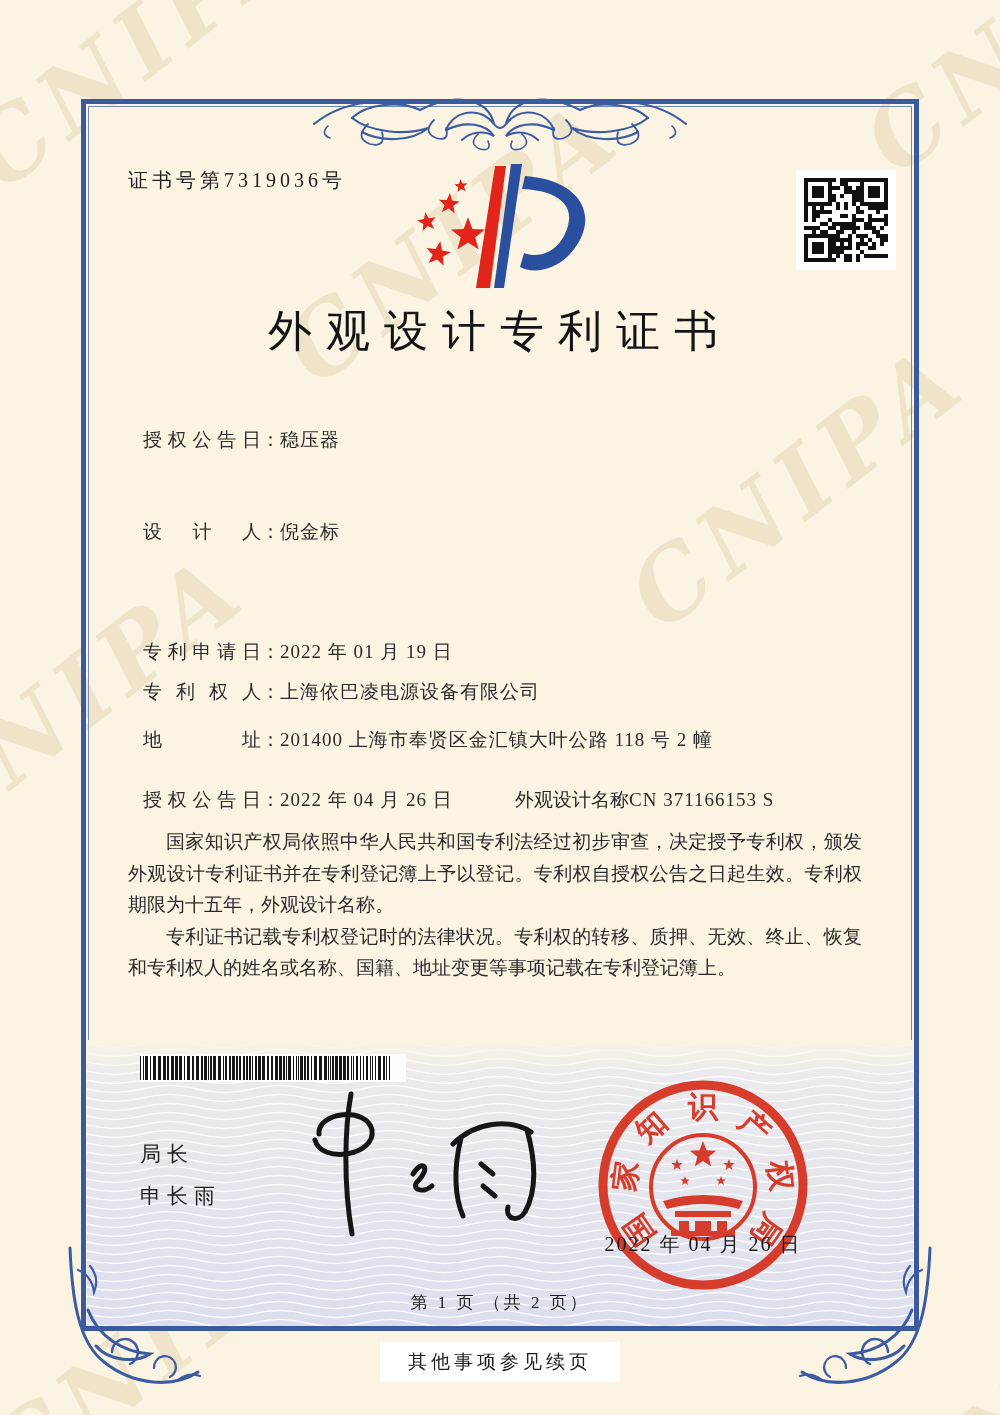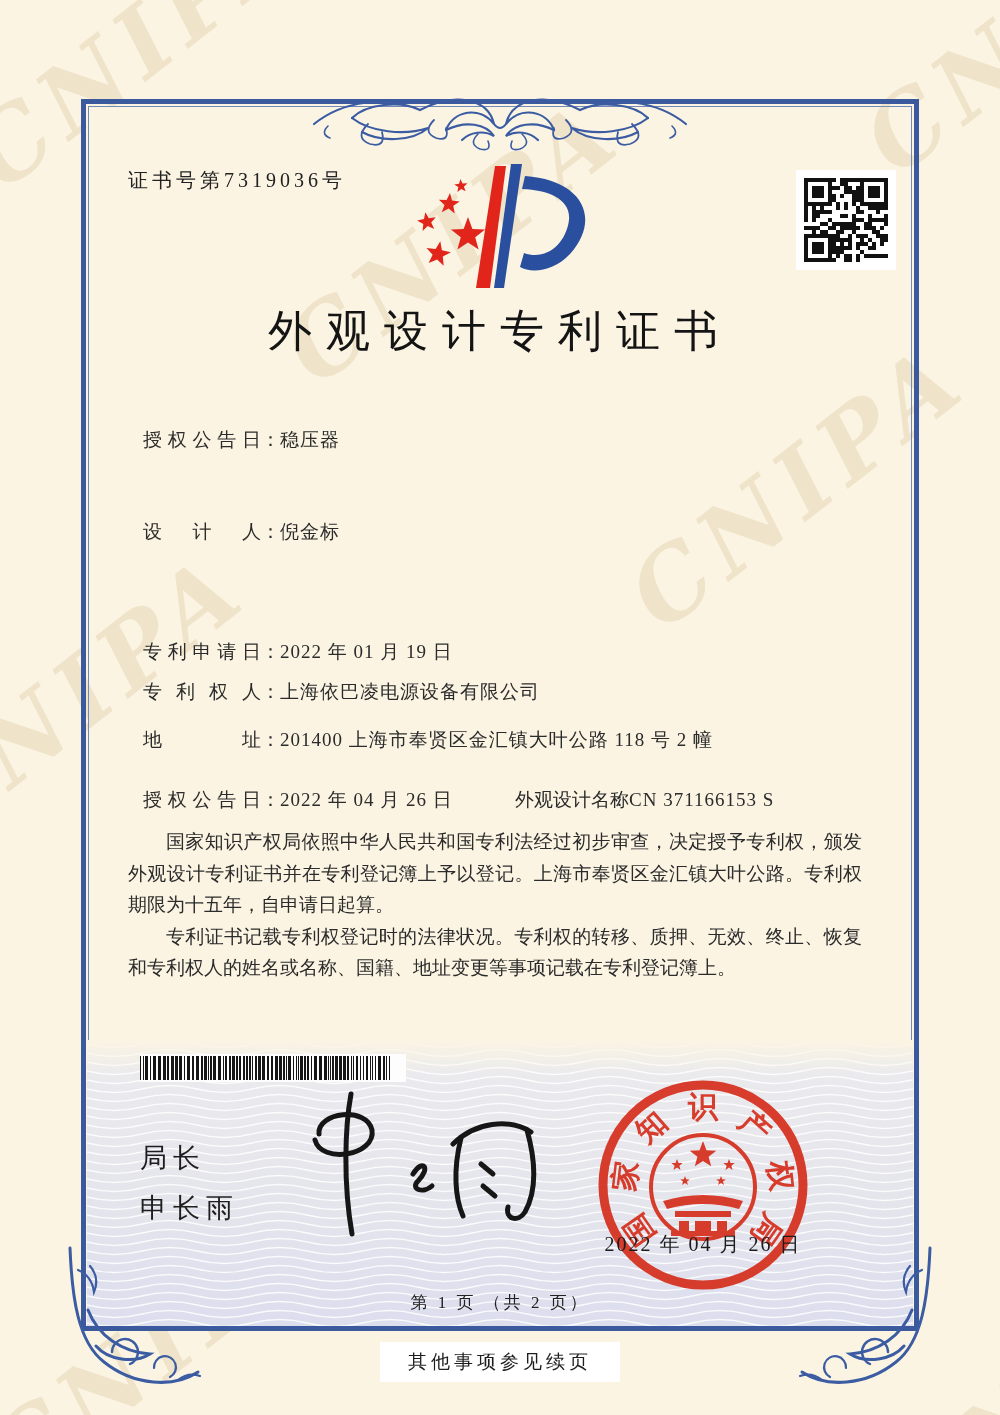--- a/index.html
+++ b/index.html
@@ -39,21 +39,21 @@
   .flabel{display:inline-block;width:118px;text-align:justify;text-align-last:justify;vertical-align:bottom;}
   .fvalue{letter-spacing:1px;}
   .grant2{position:absolute;z-index:4;left:515px;top:787px;font-size:19px;white-space:nowrap;}
   .grant2 .flabel{width:95px;}
   .body-text{position:absolute;z-index:4;left:128px;top:826px;width:734px;
     font-size:19px;line-height:31.5px;text-align:justify;color:#2b2b2b;}
   .body-text p{margin:0;text-indent:2em;}
   .barcode{position:absolute;z-index:4;left:140px;top:1054px;width:266px;height:28px;
     background:#fdfdfd;display:flex;align-items:center;}
   .barcode i{display:inline-block;height:24px;background:#161616;}
-  .director{position:absolute;z-index:4;left:140px;top:1140px;font-size:27px;letter-spacing:6px;color:#1e1e1e;}
+  .director{position:absolute;z-index:4;left:140px;top:1140px;font-size:21px;letter-spacing:6px;color:#1e1e1e;}
   .director div{margin-bottom:14px;}
   .signature{position:absolute;z-index:4;left:255px;top:1082px;width:310px;height:165px;}
   .seal{position:absolute;z-index:5;left:593px;top:1075px;width:220px;height:220px;opacity:.94;}
   .seal-date{position:absolute;z-index:6;left:585px;top:1231px;width:236px;text-align:center;
     font-size:20px;letter-spacing:2px;color:#1c1c1c;}
   .pageinfo{position:absolute;z-index:4;left:0;right:0;top:1291px;text-align:center;
     font-size:17px;letter-spacing:3px;color:#222;}
   .contnote{position:absolute;z-index:4;left:50%;transform:translateX(-50%);top:1342px;
     background:#ffffff;padding:7px 28px;font-size:19px;letter-spacing:4px;color:#1e1e1e;white-space:nowrap;}
   .ornament-top{position:absolute;z-index:6;left:308px;top:84px;width:384px;height:76px;}
@@ -448,21 +448,21 @@
     <span class="flabel">地址</span><span>：</span><span class="fvalue">201400 上海市奉贤区金汇镇大叶公路 118 号 2 幢</span>
   </div>
   <div class="field" style="top:787px;">
     <span class="flabel">授权公告日</span><span>：</span><span class="fvalue">2022 年 04 月 26 日</span>
   </div>
   <div class="grant2">
     <span class="flabel">外观设计名称</span><span>：</span><span class="fvalue">CN 371166153 S</span>
   </div>
 
   <div class="body-text">
-    <p>国家知识产权局依照中华人民共和国专利法经过初步审查，决定授予专利权，颁发外观设计专利证书并在专利登记簿上予以登记。上海市奉贤区金汇镇大叶公路。专利权期限为十五年，自申请日起算。</p>
+    <p>国家知识产权局依照中华人民共和国专利法经过初步审查，决定授予专利权，颁发外观设计专利证书并在专利登记簿上予以登记。专利权自授权公告之日起生效。专利权期限为十五年，外观设计名称。</p>
     <p>专利证书记载专利权登记时的法律状况。专利权的转移、质押、无效、终止、恢复和专利权人的姓名或名称、国籍、地址变更等事项记载在专利登记簿上。</p>
   </div>
 
   <div class="barcode" id="barcode">
       <i style="width: 1px; margin-right: 2px;"></i>
       <i style="width: 1px; margin-right: 1px;"></i>
       <i style="width: 3px; margin-right: 2px;"></i>
       <i style="width: 1px; margin-right: 2px;"></i>
       <i style="width: 3px; margin-right: 2px;"></i>
       <i style="width: 3px; margin-right: 2px;"></i>

